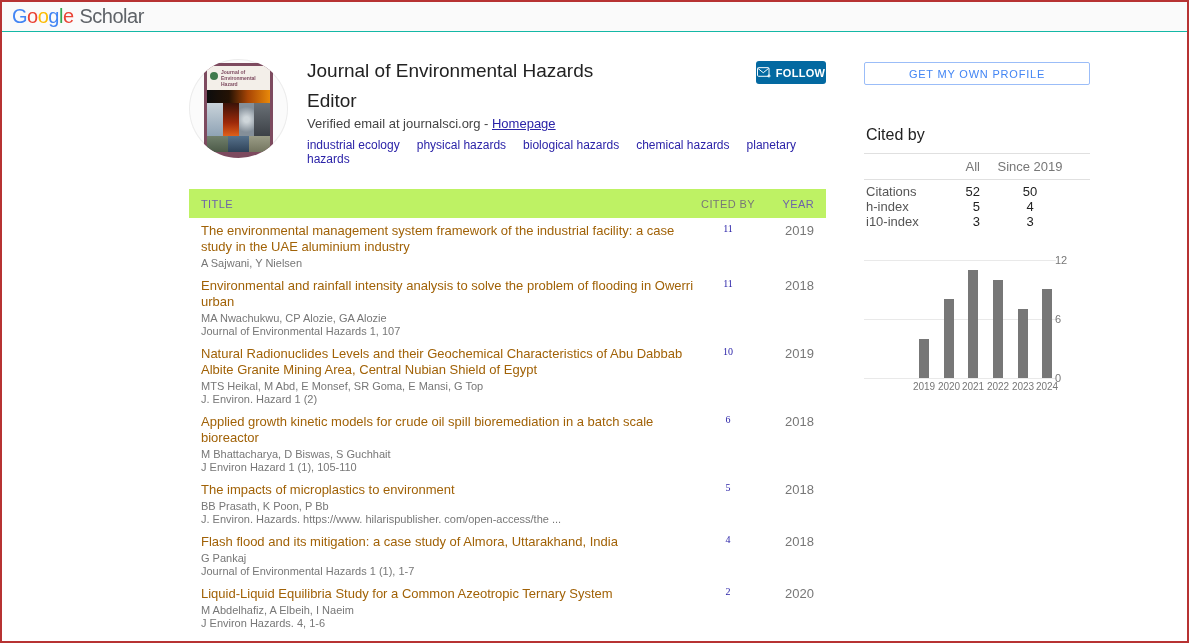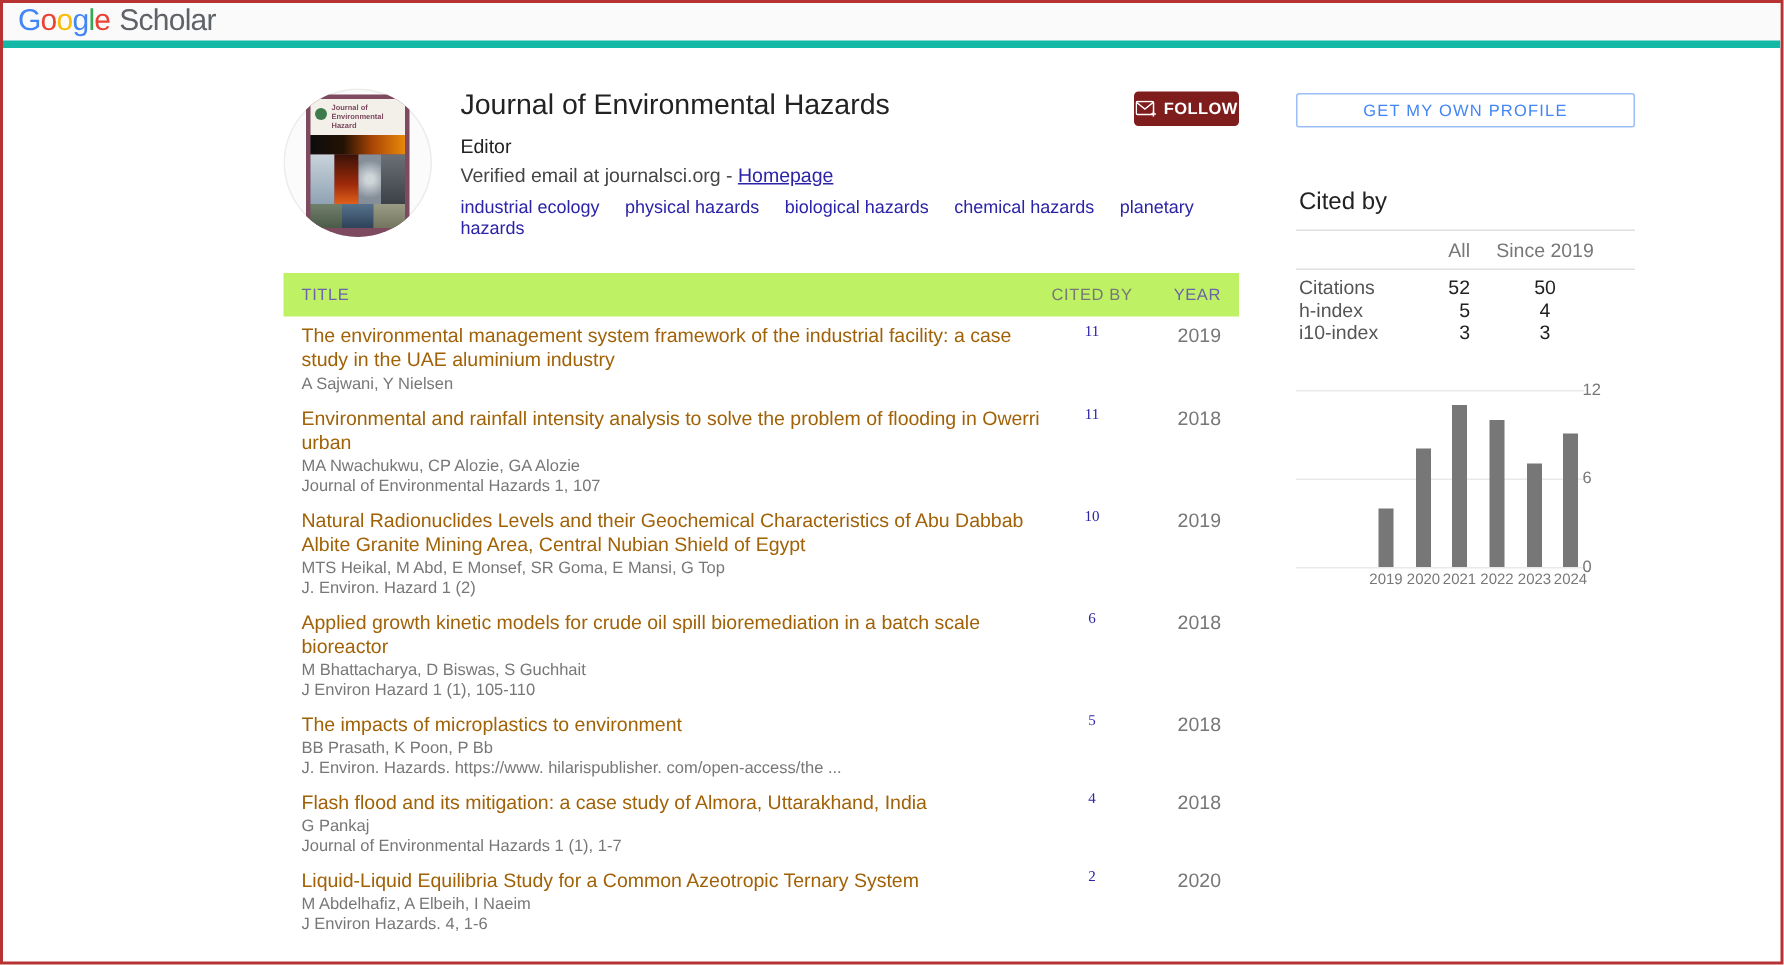--- a/index.html
+++ b/index.html
@@ -5,21 +5,21 @@
   * { box-sizing: border-box; margin: 0; padding: 0; }
   html,body { width:1189px; height:643px; }
   body {
     font-family: "Liberation Sans", sans-serif;
     background:#fff;
     border:2px solid #b73333;
     overflow:hidden;
     position:relative;
   }
   
-  .topbar { height:30px; background:#fafafa; border-bottom:5px solid #14b8a6;
+  .topbar { height:30px; background:#fafafa; border-bottom:1px solid #14b8a6;
             display:flex; align-items:center; padding-left:10px; }
   .logo { font-size:20px; letter-spacing:-0.5px; cursor:pointer; display:flex; align-items:baseline; }
   .logo-brand span { font-weight:500; }
   .logo-product { color:#5f6368; margin-left:6px; font-weight:400; }
 
   
   .left-col { position:absolute; left:187px; top:57px; width:637px; }
   .profile { position:relative; display:flex; }
   .avatar { width:99px; height:99px; border-radius:50%; overflow:hidden; flex:none;
             background:#fbfbfb; box-shadow:inset 0 0 0 1px #ececec; position:relative; cursor:pointer; }
@@ -36,28 +36,28 @@
   .b2 .c2 { flex:1; background:linear-gradient(180deg,#3a1208,#9e2a0a 60%,#e0601a); }
   .b2 .c3 { flex:1; background:radial-gradient(circle at 50% 50%, #cfd6da 15%, #848f99 70%); }
   .b2 .c4 { flex:1; background:linear-gradient(180deg,#6a7076,#3c4147); }
   .b3 { height:16px; }
   .b3 .c1 { flex:1; background:linear-gradient(180deg,#71806c,#4c5a48); }
   .b3 .c2 { flex:1; background:linear-gradient(180deg,#57728c,#2e4258); }
   .b3 .c3 { flex:1; background:linear-gradient(180deg,#9a9c86,#73755f); }
 
   .profile-info { margin-left:19px; padding-top:1px; width:100%; }
   .p-name { font-size:19px; font-weight:400; color:#222; }
-  .p-role { font-size:13px; color:#222; margin-top:8px; }
+  .p-role { font-size:19px; color:#222; margin-top:8px; }
   .p-verified { font-size:13px; color:#444; margin-top:4px; }
   .p-verified a { color:#2b23a8; text-decoration:underline; cursor:pointer; }
   .p-tags { margin-top:7px; font-size:12px; }
   .p-tags a { color:#2b23a8; margin-right:17px; cursor:pointer; text-decoration:none; }
 
   .follow { position:absolute; top:2px; right:0; width:70px; height:23px;
-            background:#7f1d1d; color:#fff; border:none; border-radius:3px;
+            background:#0369a1; color:#fff; border:none; border-radius:3px;
             font-size:11px; font-weight:bold; letter-spacing:0.3px;
             display:flex; align-items:center; justify-content:center; gap:5px; cursor:pointer;
             font-family:"Liberation Sans", sans-serif; }
 
   
   .pubs { margin-top:23px; }
   .pubs-header { height:29px; background:#bef264; display:flex; align-items:center;
                  font-size:11px; letter-spacing:0.4px; }
   .h-title { flex:1; padding-left:12px; color:#6e63a9; cursor:pointer; }
   .h-cited { width:54px; text-align:right; color:#777; cursor:pointer; }

